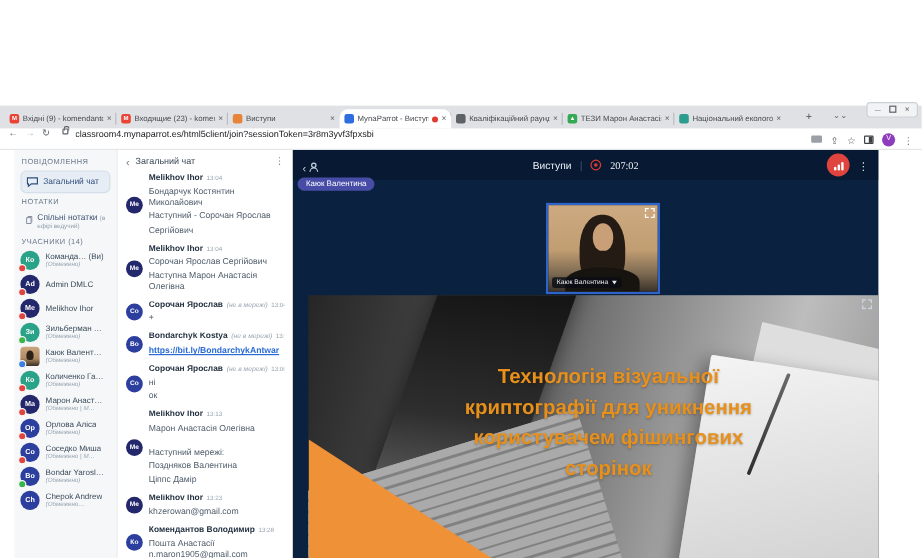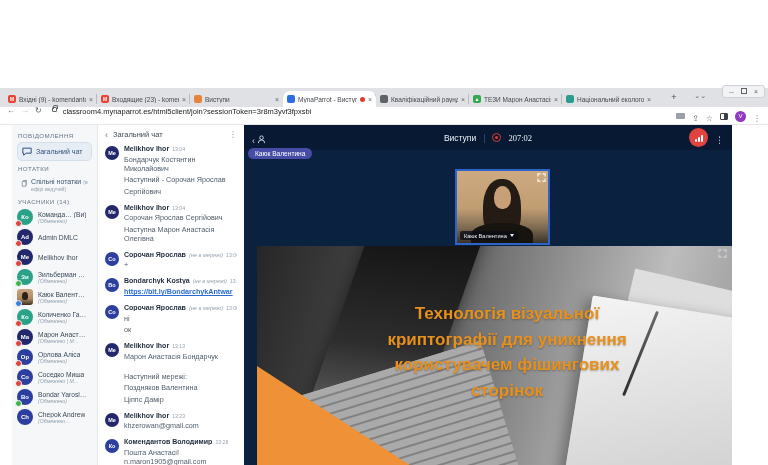--- a/index.html
+++ b/index.html
@@ -71,21 +71,21 @@
   .pname { display:block; font-size:6.7px; color:#3b4a58; white-space:nowrap; overflow:hidden; max-width:54px; }
   .psub { display:block; font-size:5.2px; color:#95a3b0; font-style:italic; white-space:nowrap; overflow:hidden; max-width:54px; }
 
   
   .chatpanel { width:147px; background:#fff; border-left:1px solid #e6e9ec; flex:none; display:flex; flex-direction:column; overflow:hidden; }
   .chathdr { height:19px; flex:none; display:flex; align-items:center; gap:5px; padding:0 7px; font-size:7.5px; color:#3b4a58; }
   .backchev::before { content:'‹'; font-size:9px; color:#68788a; }
   .chathdr .sp { flex:1; }
   .hdots::before { content:'⋮'; font-size:8px; color:#68788a; }
   .msgs { flex:1; overflow:hidden; padding:0 7px; margin-top:-7px; }
-  .msg { display:flex; gap:5px; margin-top:8px; }
+  .msg { display:flex; gap:5px; margin-top:8px;align-items:center; }
   .mav { width:14px; height:14px; border-radius:50%; color:#fff; font-size:5.5px; font-weight:bold; flex:none;
     display:flex; align-items:center; justify-content:center; margin-top:1px; }
   .mbody { flex:1; min-width:0; }
   .mhead { font-size:7px; color:#1f2d3d; font-weight:bold; display:flex; align-items:baseline; gap:3px; white-space:nowrap; overflow:hidden; }
   .moff { font-weight:normal; font-style:italic; color:#97a4b1; font-size:5.6px; }
   .mtime { color:#97a4b1; font-size:5.2px; font-weight:normal; }
   .mline { font-size:7.2px; color:#4f5d6b; margin-top:2.5px; line-height:1.25; overflow-wrap:break-word; }
   .mline.blank { height:6px; }
   .mlink { display:block; font-size:7.2px; margin-top:3px; color:#2b6cd4; font-weight:bold; text-decoration:underline; overflow-wrap:break-word; }
 
@@ -406,21 +406,21 @@
   </div>
           <div class="msg">
     <span class="mav" style="background: rgb(35, 39, 107);">Me</span>
     <div class="mbody">
       <div class="mhead">
         <span class="mname">Melikhov Ihor</span>
 
         <span class="mtime">13:13</span>
       </div>
       <div class="mlines">
-                <div class="mline">Марон Анастасія Бондарчук</div>
+                <div class="mline">Марон Анастасія Олегівна</div>
                 <div class="mline blank"></div>
                 <div class="mline">Наступний мережі:</div>
                 <div class="mline">Поздняков Валентина</div>
                 <div class="mline">Ціппс Дамір</div>
               </div>
     </div>
   </div>
           <div class="msg">
     <span class="mav" style="background: rgb(35, 39, 107);">Me</span>
     <div class="mbody">

